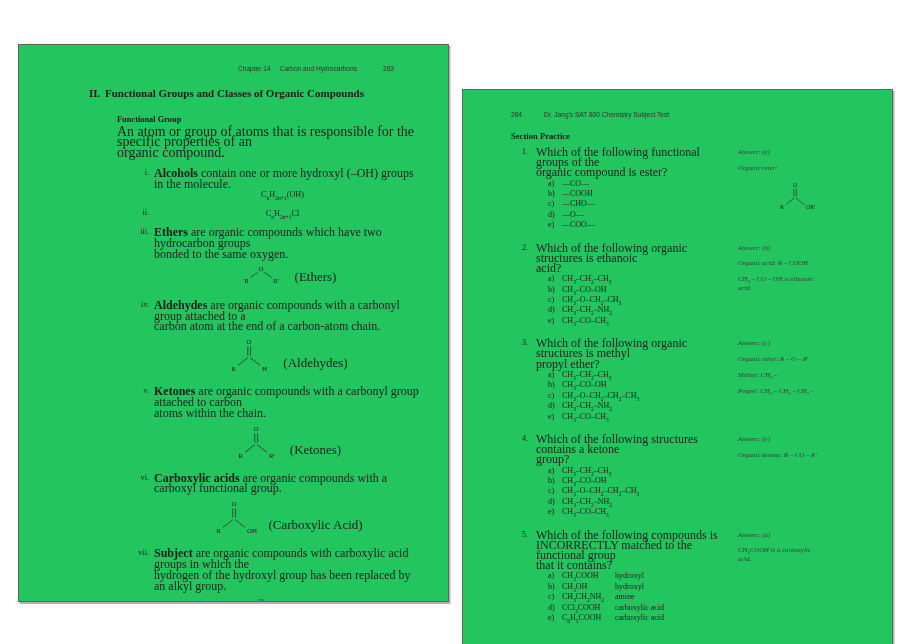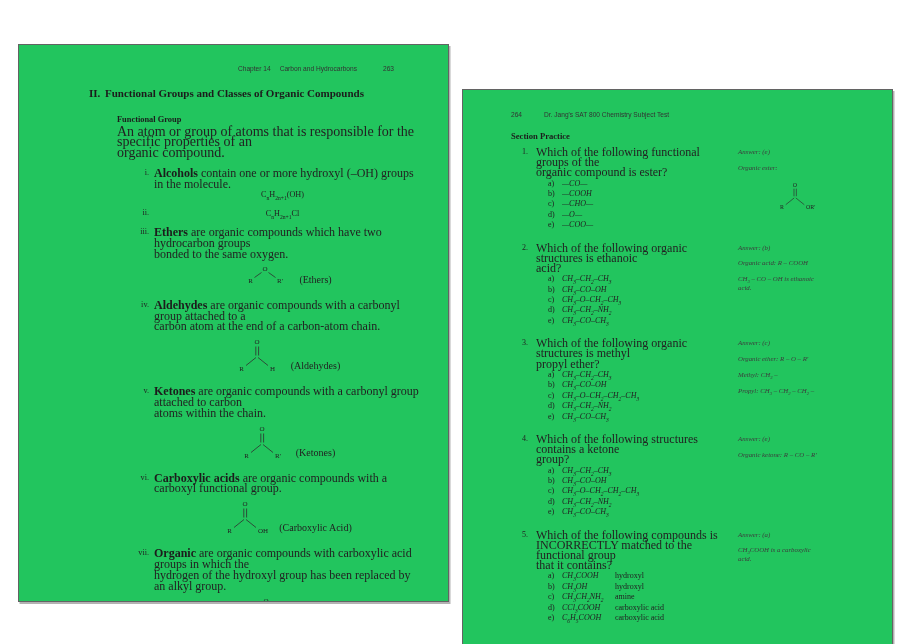--- a/index.html
+++ b/index.html
@@ -34,39 +34,39 @@
   .items{margin-left:18px;}
   .item{display:flex;margin-bottom:8px;}
   .item-num{width:14px;text-align:right;margin-right:5px;font-size:8.2px;line-height:10.8px;flex:none;}
   .item-body{width:288px;}
   .item-text{font-size:12px;line-height:10.8px;}
   .item-text .term{font-weight:bold;color:#1c1c1c;}
   .formula{font-size:8.2px;text-align:center;padding-right:8px;margin:1px 0 1px 0;}
   .struct-row{text-align:center;padding-right:8px;margin:2px 0 0 0;}
   .struct{display:inline-flex;align-items:flex-end;}
   .struct svg{display:block;}
-  .struct-cap{font-size:10px;padding-bottom:3px;margin-left:2px;}
+  .struct-cap{font-size:13px;padding-bottom:3px;margin-left:2px;}
   sub{font-size:68%;line-height:0;}
 
   
   .rp-header{
     position:absolute;top:21px;left:48px;display:flex;align-items:baseline;
     font-family:"Liberation Sans", sans-serif;font-size:6.6px;color:#333;
   }
   .rp-header .gap{width:22px;}
   .rp-section{position:absolute;top:41px;left:48px;font-size:8.6px;font-weight:bold;color:#1c1c1c;}
   .questions{position:absolute;left:59px;top:57px;width:362px;}
   .question{position:relative;margin-bottom:12px;}
   .q-row{display:flex;width:212px;}
   .q-num{width:14px;flex:none;font-size:8px;line-height:10.2px;}
   .q-text{font-size:12px;line-height:10.2px;width:198px;}
   .q-options{margin-left:26px;margin-top:1px;}
   .opt{display:flex;font-size:8px;line-height:10.4px;}
   .opt-letter{width:14px;flex:none;}
-  .opt-formula{flex:none;font-style:italic;}
+  .opt-formula{flex:none;}
   .opt-formula.with-match{width:53px;}
   .opt-match{flex:none;}
   .q-margin{
     position:absolute;left:216px;top:1px;width:142px;
     font-style:italic;font-size:6.8px;line-height:8.8px;color:#3c3c3c;
   }
   .q-margin .m-answer{margin-bottom:0;}
   .q-margin .m-note{margin-top:7px;}
   .q-margin .struct{margin-left:30px;margin-top:5px;font-style:normal;}
 </style>
@@ -187,21 +187,21 @@
                     </svg>
                     <span class="struct-cap">(Carboxylic Acid)</span>
                   </span></div>
               </div>
     </div>
   </div>
 
   <div class="item">
     <span class="item-num">vii.</span>
     <div class="item-body">
-      <div class="item-text"><b class="term">Organic</b><span class="rest chem"> are organic compounds with carboxylic acid groups in which the<br>hydrogen of the hydroxyl group has been replaced by an alkyl group.</span></div>
+      <div class="item-text"><b class="term">Subject</b><span class="rest chem"> are organic compounds with carboxylic acid groups in which the<br>hydrogen of the hydroxyl group has been replaced by an alkyl group.</span></div>
       <div class="extras">
                 <div class="struct-row"><span class="struct">
                     <svg viewBox="0 0 64 40" width="64" height="40">
                       <text x="32" y="10" text-anchor="middle" font-size="7" font-family="&quot;Liberation Serif&quot;, serif" fill="#222">O</text>
                       <line x1="30.8" y1="12.5" x2="30.8" y2="21.5" stroke="#2e2e2e" stroke-width="0.8"></line>
                       <line x1="33.6" y1="12.5" x2="33.6" y2="21.5" stroke="#2e2e2e" stroke-width="0.8"></line>
                       <line x1="31" y1="23.5" x2="21" y2="31.5" stroke="#2e2e2e" stroke-width="0.8"></line>
                       <line x1="33" y1="23.5" x2="43" y2="31.5" stroke="#2e2e2e" stroke-width="0.8"></line>
                       <text x="19" y="37" text-anchor="end" font-size="7" font-family="&quot;Liberation Serif&quot;, serif" fill="#222">R</text>
                       <text x="45" y="37" text-anchor="start" font-size="7" font-family="&quot;Liberation Serif&quot;, serif" fill="#222">OR'</text>

